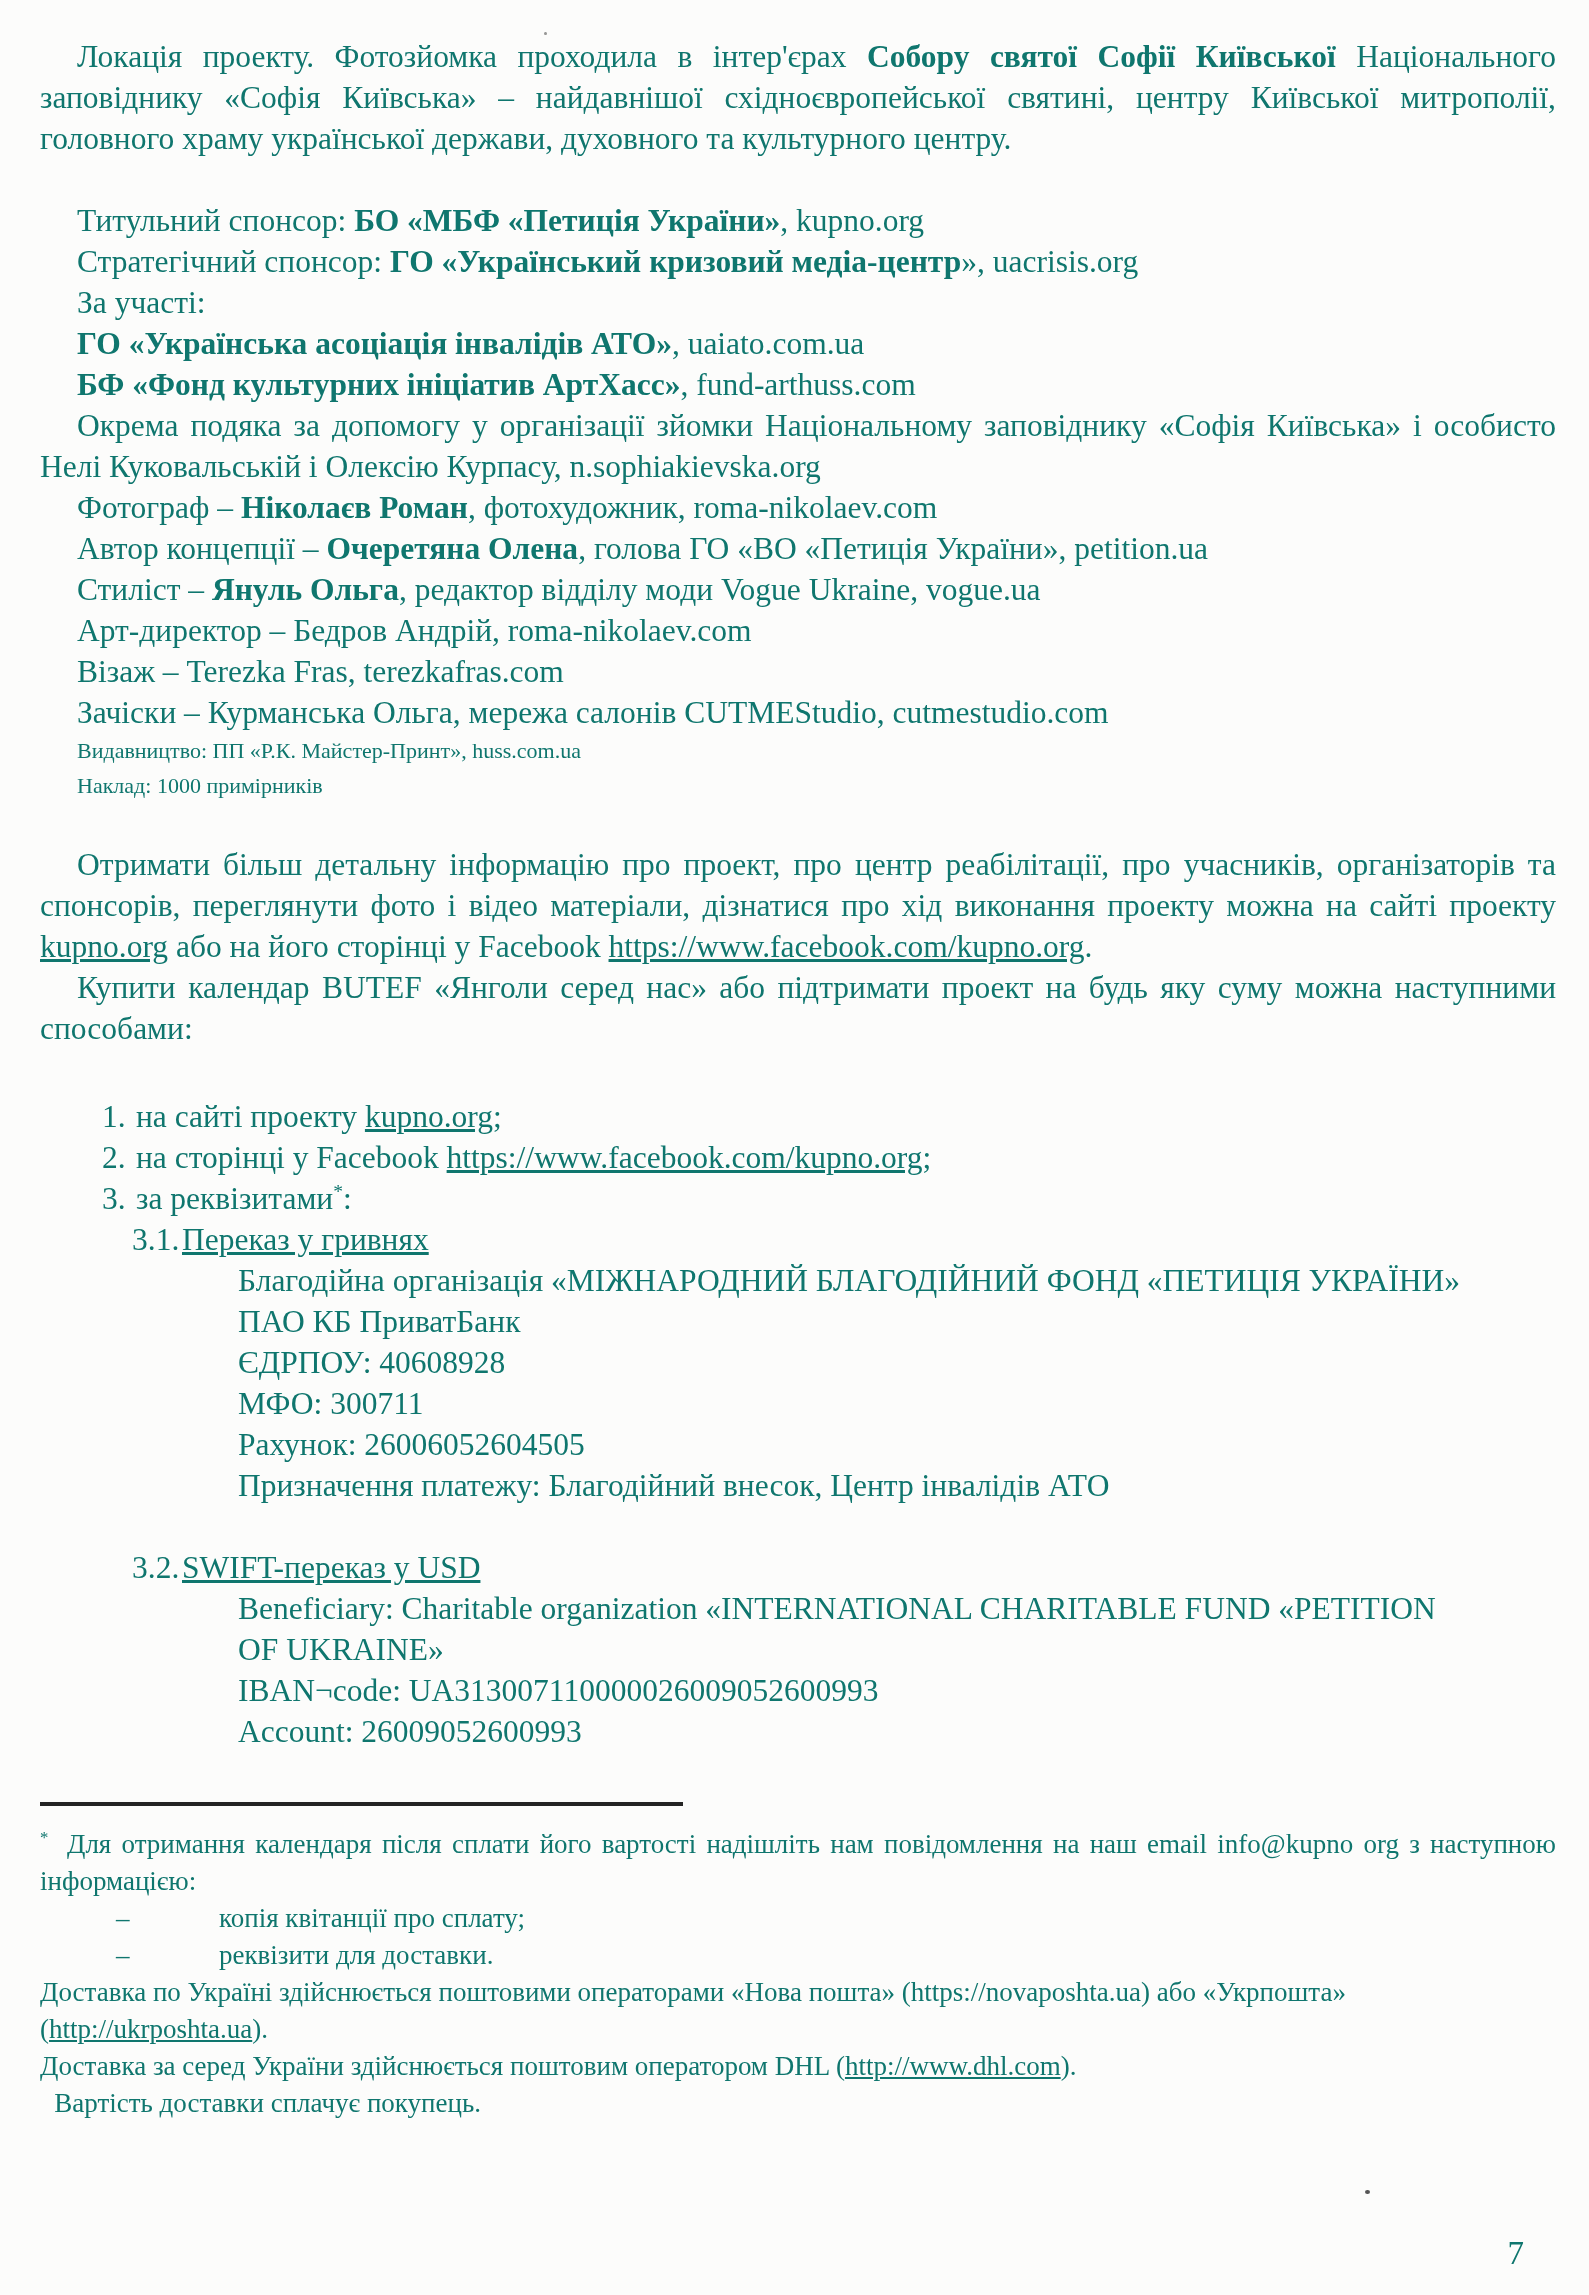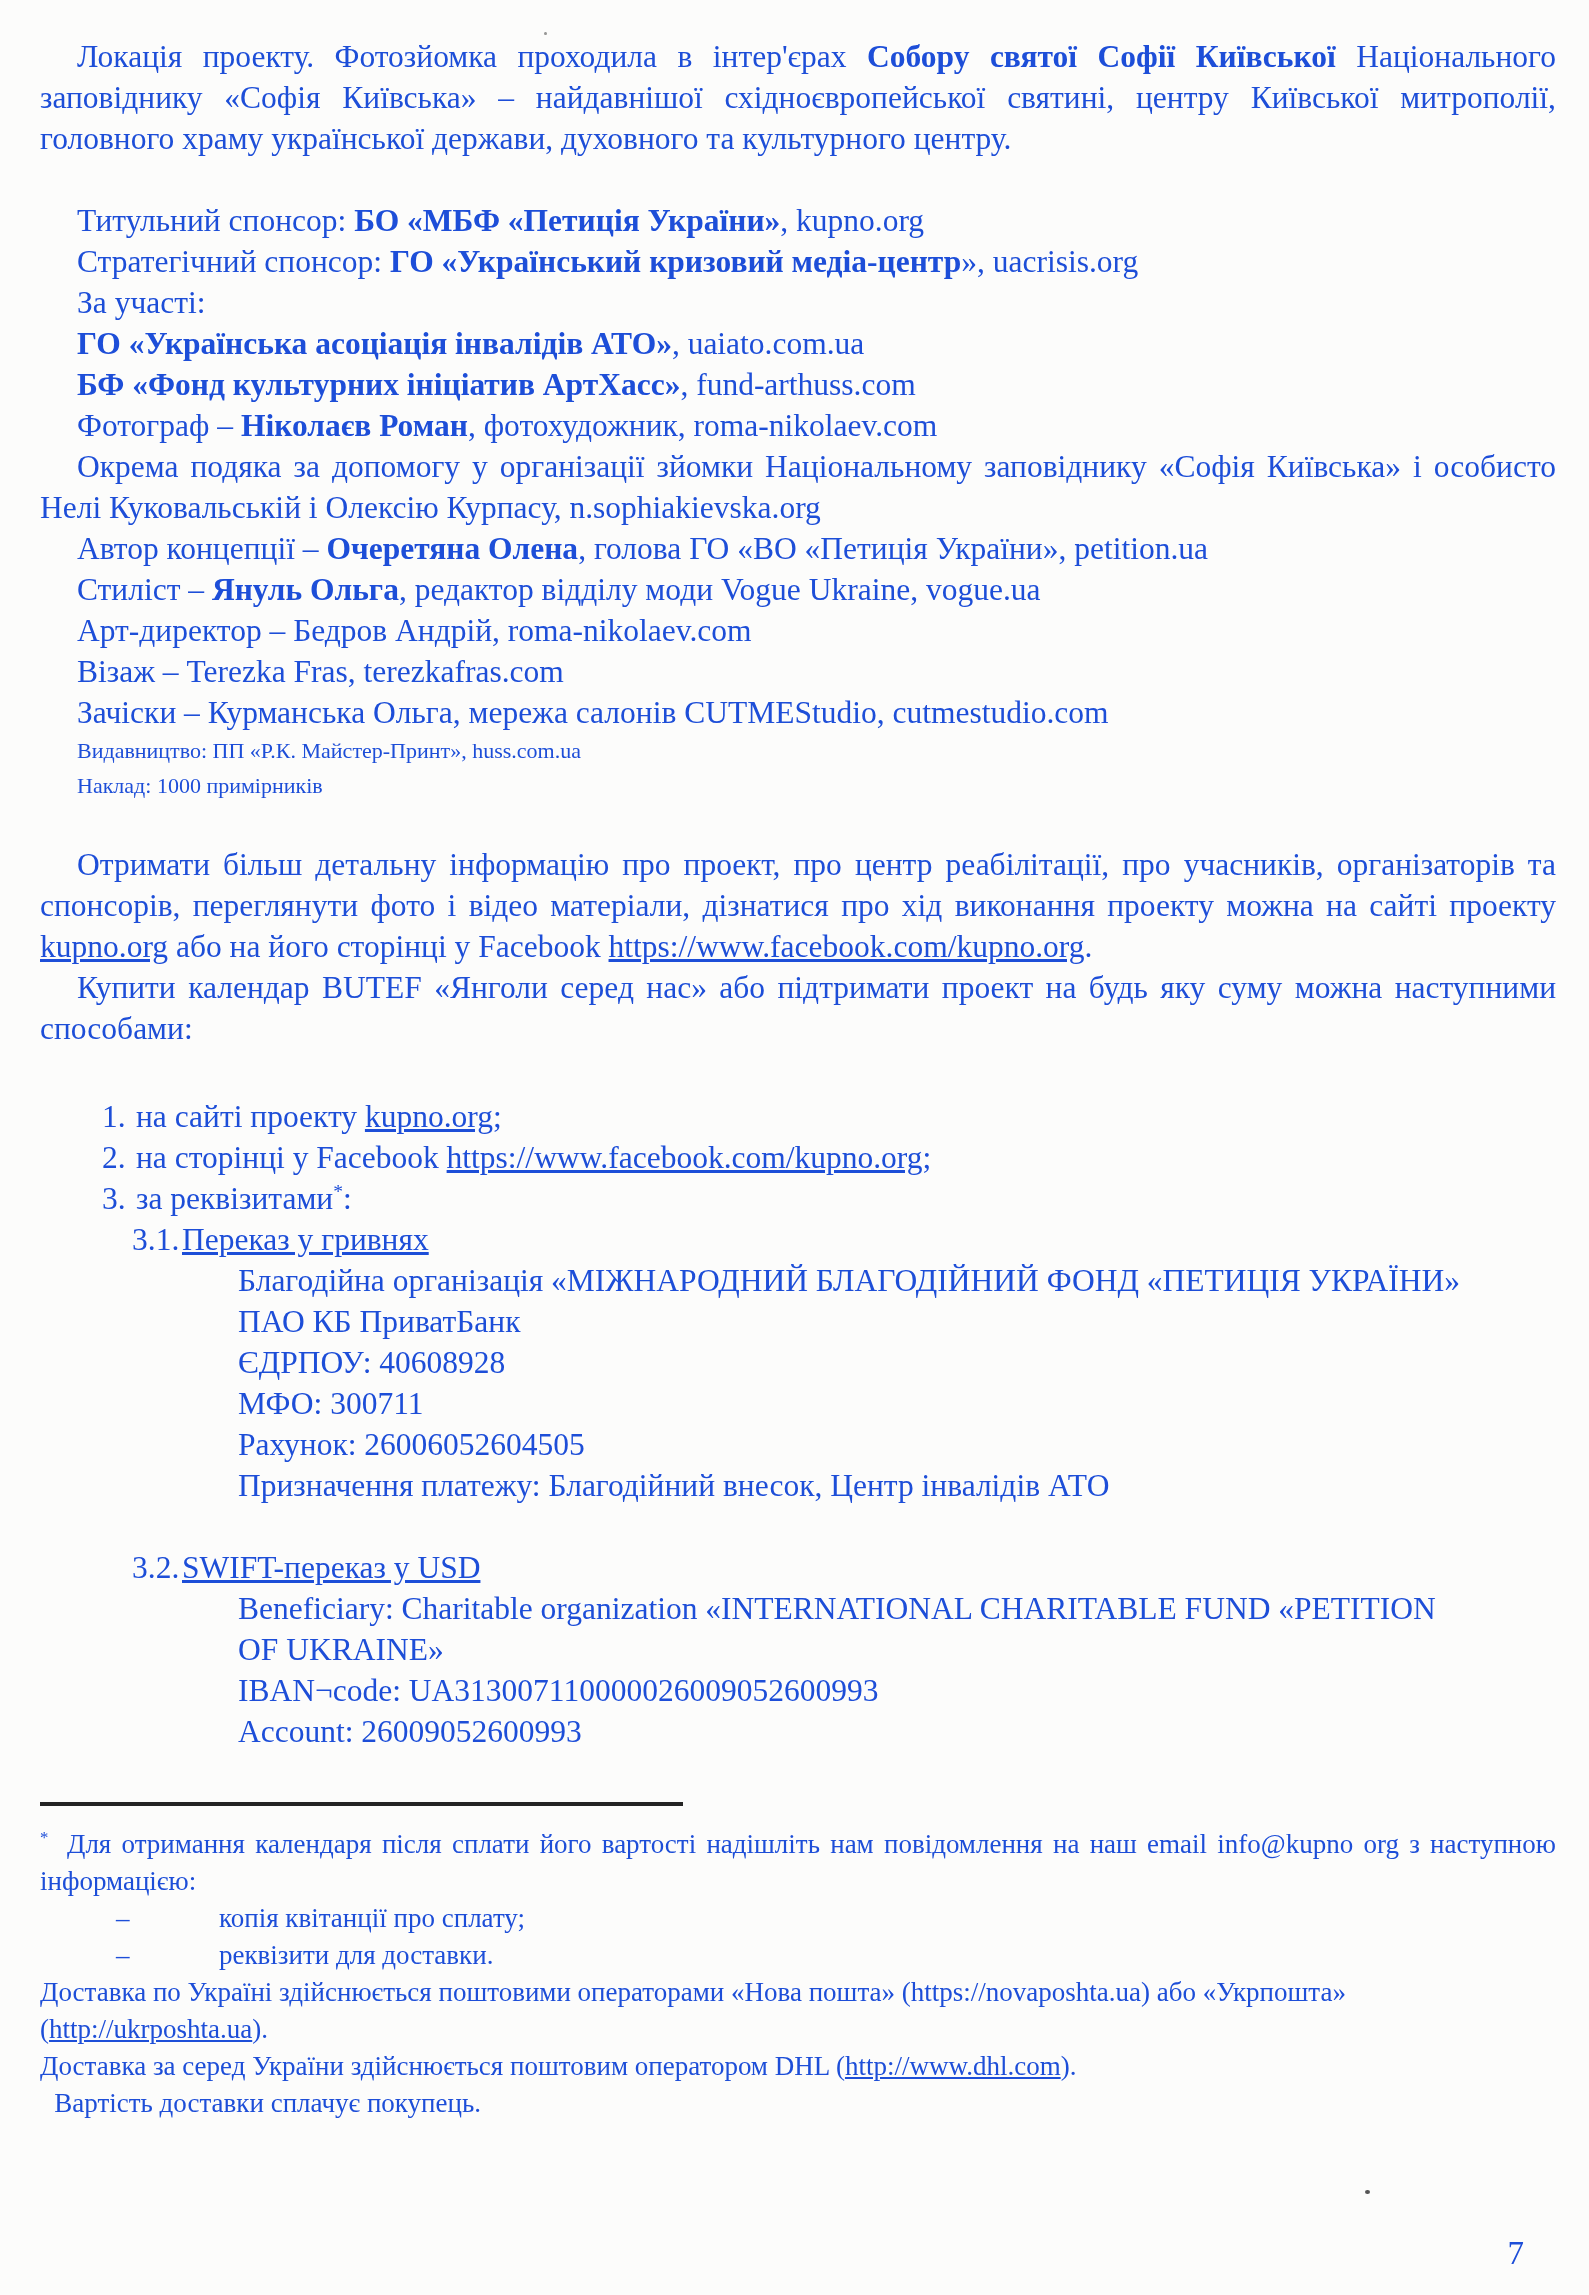--- a/index.html
+++ b/index.html
@@ -2,21 +2,21 @@
 <html style="font-size:11.5px"><head>
 <meta charset="utf-8">
 <style>
   html, body { margin: 0; padding: 0; background: #e9e9e9; }
   .page {
     position: relative;
     width: 1590px;
     height: 2295px;
     margin: 0 auto;
     background: #fcfcfb;
-    color: #1d4ed8;
+    color: #0f766e;
     font-family: "Liberation Serif", "DejaVu Serif", serif;
     font-size: 31.5px;
     line-height: 41px;
     box-sizing: border-box;
     padding: 36px 34px 29px 40px;
     overflow: hidden;
   }
   .para { margin: 0; }
   .indent { text-indent: 37px; }
   .justify { text-align: justify; }
@@ -63,22 +63,22 @@
 <div class="page">
 
   <p class="para indent justify"><span>Локація проекту. Фотозйомка проходила в інтер'єрах </span><span class="b">Собору святої Софії Київської</span><span> Національного заповіднику «Софія Київська» – найдавнішої східноєвропейської святині, центру Київської митрополії, головного храму української держави, духовного та культурного центру.</span></p>
 
   <div>
     <p class="para indent gap-top"><span>Титульний спонсор: </span><span class="b">БО «МБФ «Петиція України»</span><span>, kupno.org</span></p>
     <p class="para indent"><span>Стратегічний спонсор: </span><span class="b">ГО «Український кризовий медіа-центр</span><span>», uacrisis.org</span></p>
     <p class="para indent"><span>За участі:</span></p>
     <p class="para indent"><span class="b">ГО «Українська асоціація інвалідів АТО»</span><span>, uaiato.com.ua</span></p>
     <p class="para indent"><span class="b">БФ «Фонд культурних ініціатив АртХасс»</span><span>, fund-arthuss.com</span></p>
+    <p class="para indent justify"><span>Окрема подяка за допомогу у організації зйомки Національному заповіднику «Софія Київська» і особисто Нелі Куковальській і Олексію Курпасу, n.sophiakievska.org</span></p>
     <p class="para indent"><span>Фотограф – </span><span class="b">Ніколаєв Роман</span><span>, фотохудожник, roma-nikolaev.com</span></p>
-    <p class="para indent justify"><span>Окрема подяка за допомогу у організації зйомки Національному заповіднику «Софія Київська» і особисто Нелі Куковальській і Олексію Курпасу, n.sophiakievska.org</span></p>
     <p class="para indent"><span>Автор концепції – </span><span class="b">Очеретяна Олена</span><span>, голова ГО «ВО «Петиція України», petition.ua</span></p>
     <p class="para indent"><span>Стиліст – </span><span class="b">Януль Ольга</span><span>, редактор відділу моди Vogue Ukraine, vogue.ua</span></p>
     <p class="para indent"><span>Арт-директор – Бедров Андрій, roma-nikolaev.com</span></p>
     <p class="para indent"><span>Візаж – Terezka Fras, terezkafras.com</span></p>
     <p class="para indent"><span>Зачіски – Курманська Ольга, мережа салонів CUTMEStudio, cutmestudio.com</span></p>
     <p class="para indent small"><span>Видавництво: ПП «Р.К. Майстер-Принт», huss.com.ua</span></p>
     <p class="para indent small"><span>Наклад: 1000 примірників</span></p>
   </div>
 
   <p class="para indent justify gap-top"><span>Отримати більш детальну інформацію про проект, про центр реабілітації, про учасників, організаторів та спонсорів, переглянути фото і відео матеріали, дізнатися про хід виконання проекту можна на сайті проекту </span><span class="u">kupno.org</span><span> або на його сторінці у Facebook </span><span class="u">https://www.facebook.com/kupno.org</span><span>.</span></p>

